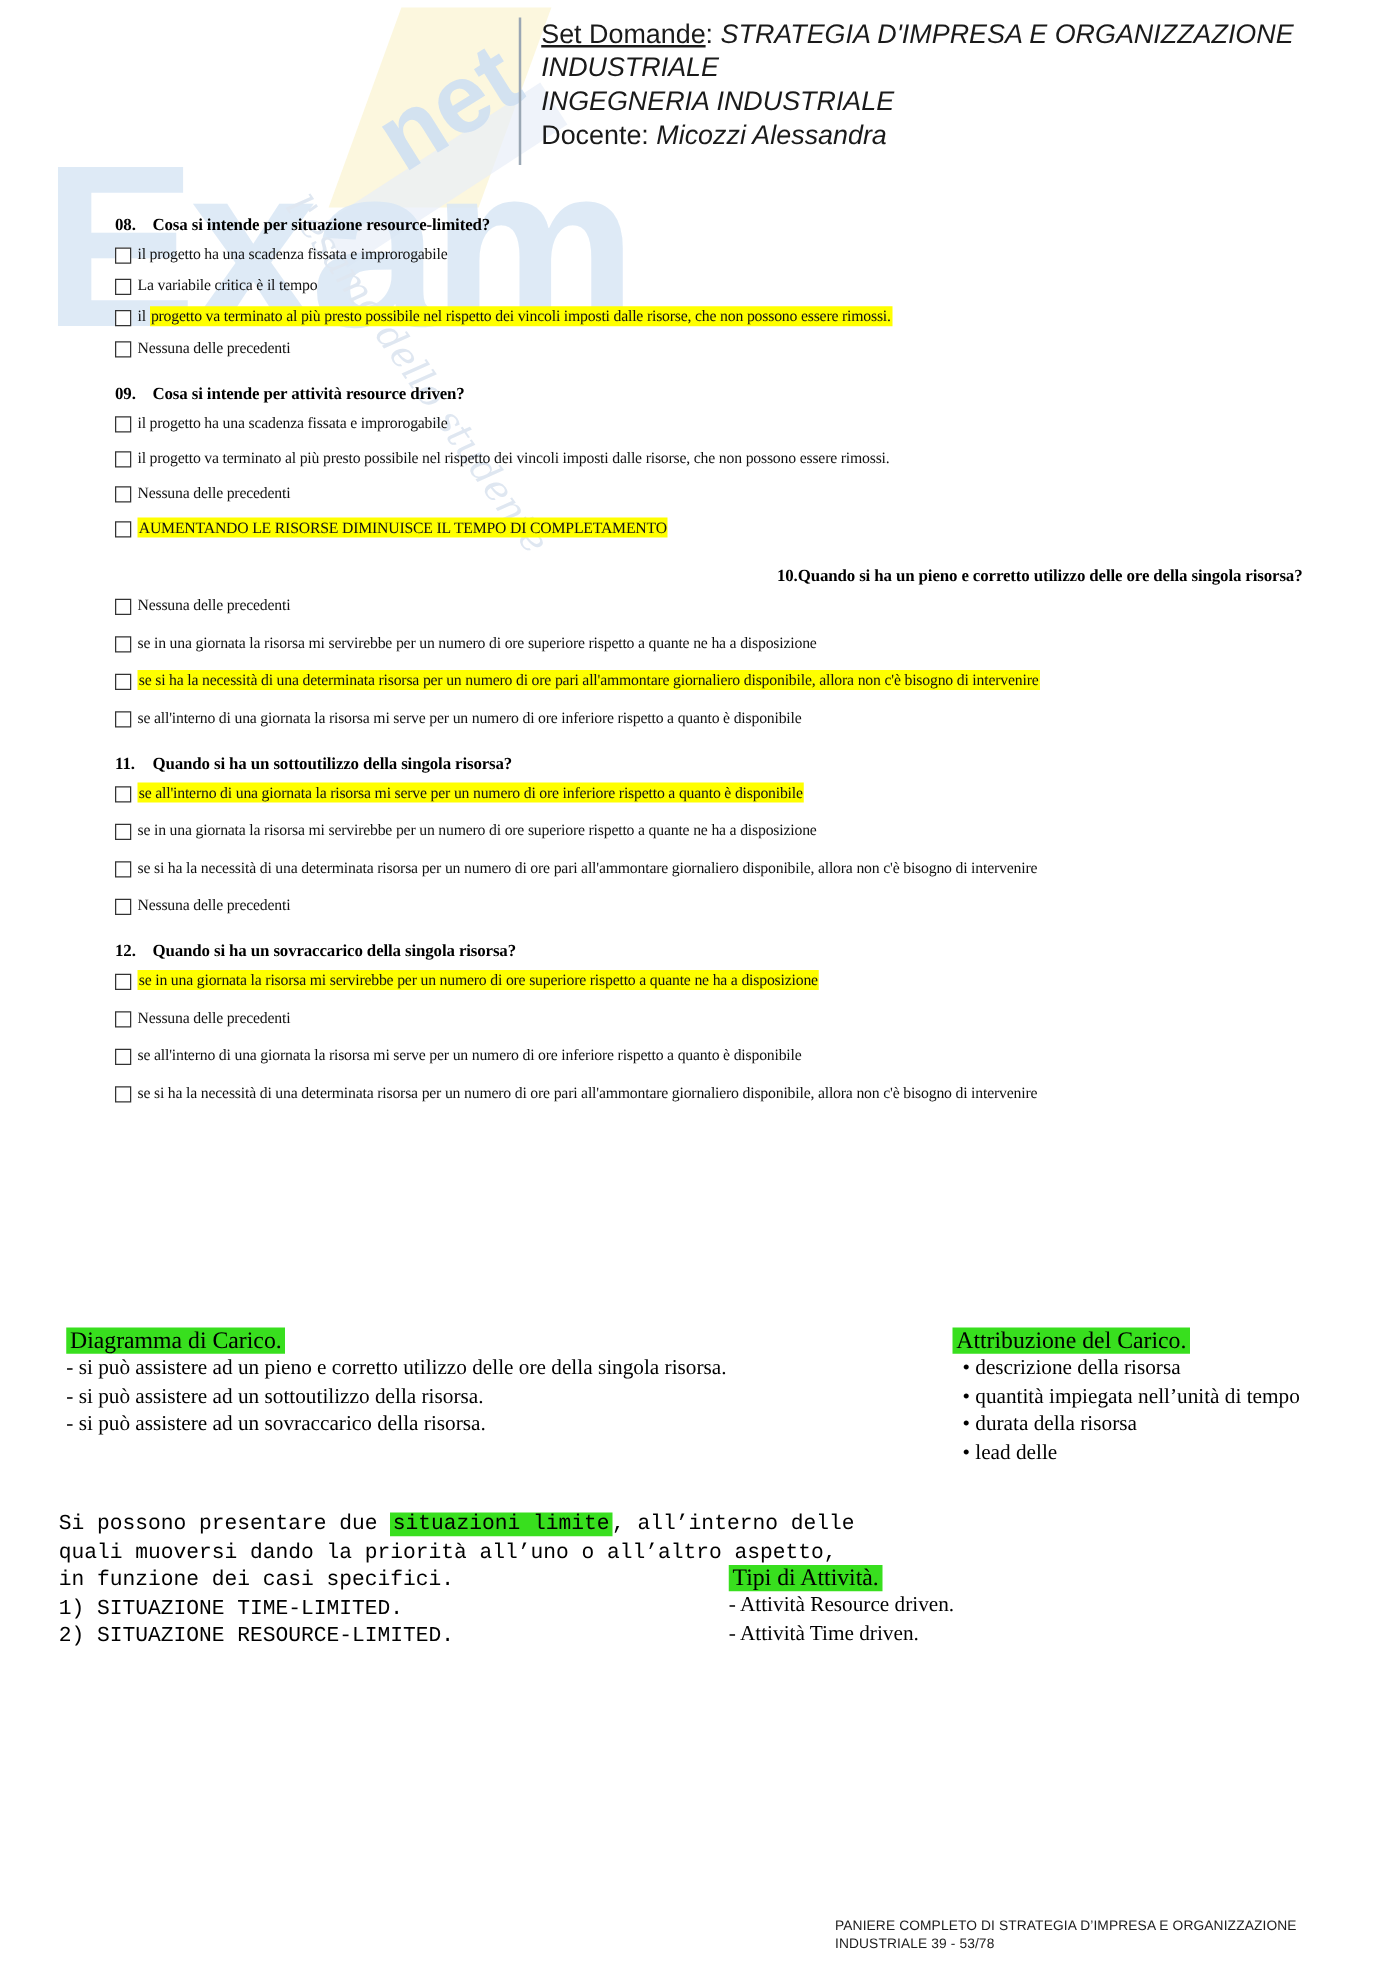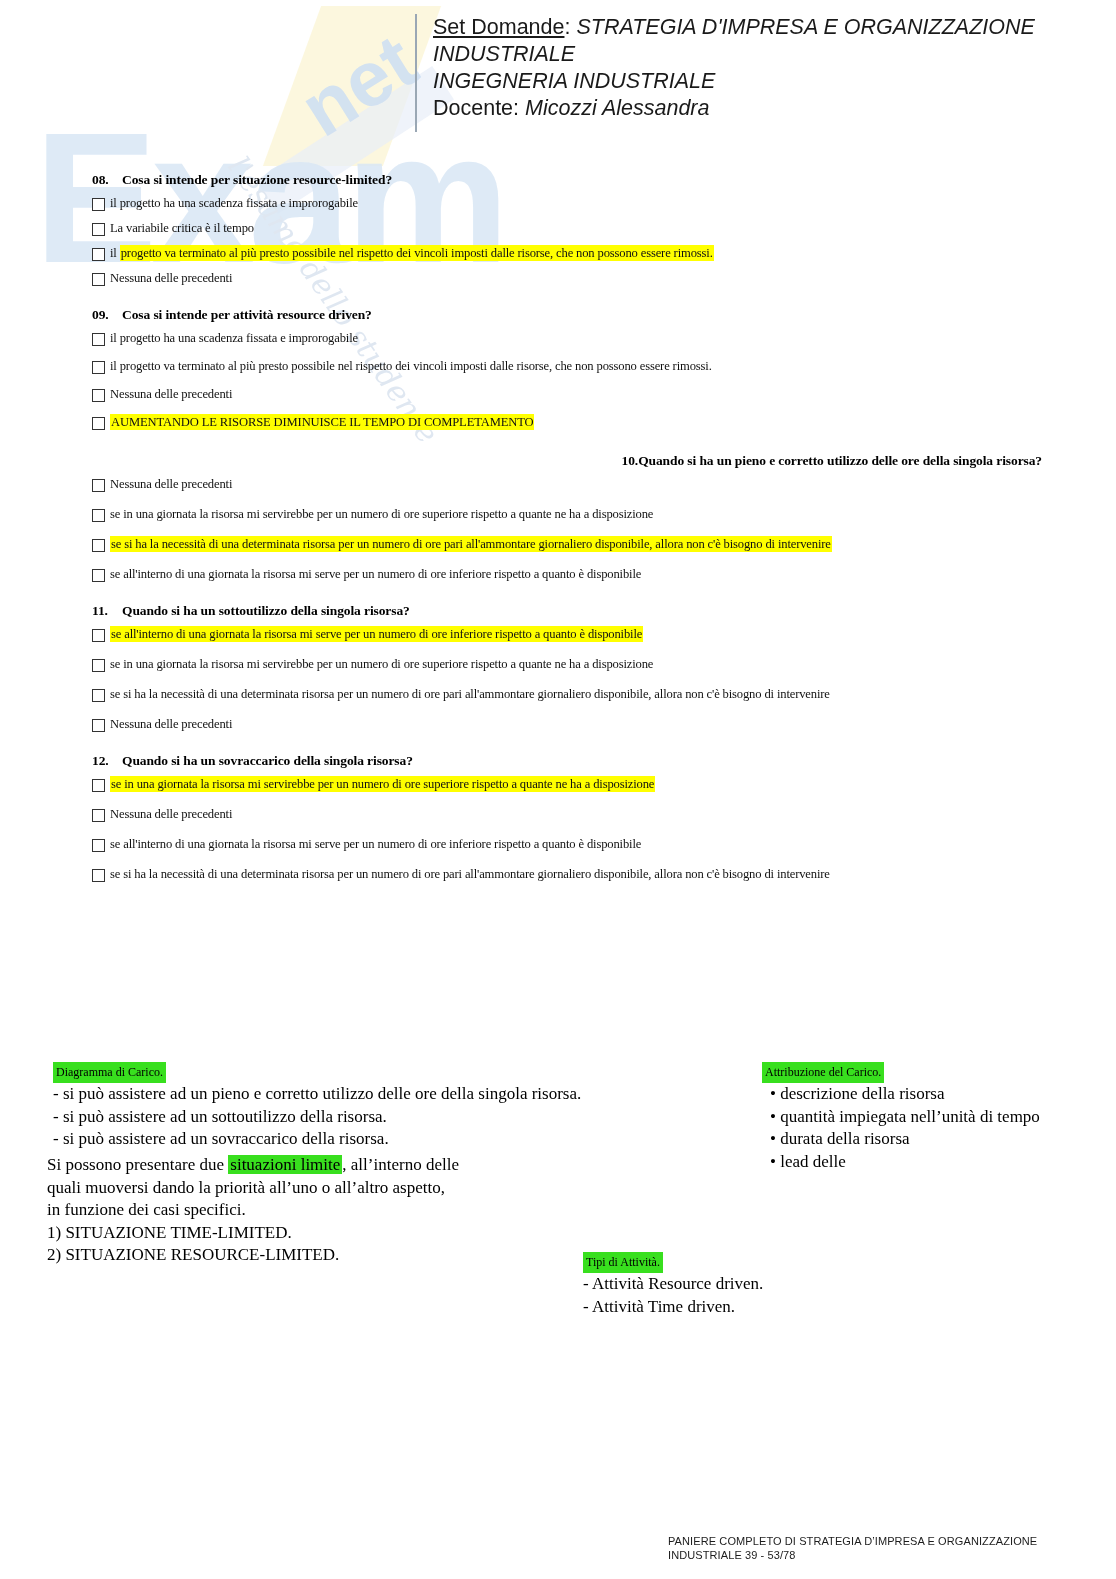--- a/index.html
+++ b/index.html
@@ -180,34 +180,34 @@
 
   
   .note {
     position: absolute;
     font-family: "Liberation Serif", serif;
     color: #000;
   }
   .note-head {
     display: inline-block;
     background: #38df1e;
-    font-size: 12px;
+    font-size: 19px;
     line-height: 21px;
     padding: 0 3px;
   }
   .note-line {
     font-size: 17px;
     line-height: 22.5px;
     white-space: nowrap;
   }
   .note-line.bullet { padding-left: 8px; }
 
   #note-diagramma { left: 53px; top: 1062px; }
   #note-attribuzione { left: 762px; top: 1062px; }
-  #note-situazioni { left: 47px; top: 1154px; }
+  #note-situazioni { left: 47px; top: 1209px; font-family: Liberation Mono, monospace; }
   #note-tipi { left: 583px; top: 1252px; }
 
   .hl-g {
     background: #38df1e;
     padding: 0 2px;
   }
 
   
   #footer {
     position: absolute;

